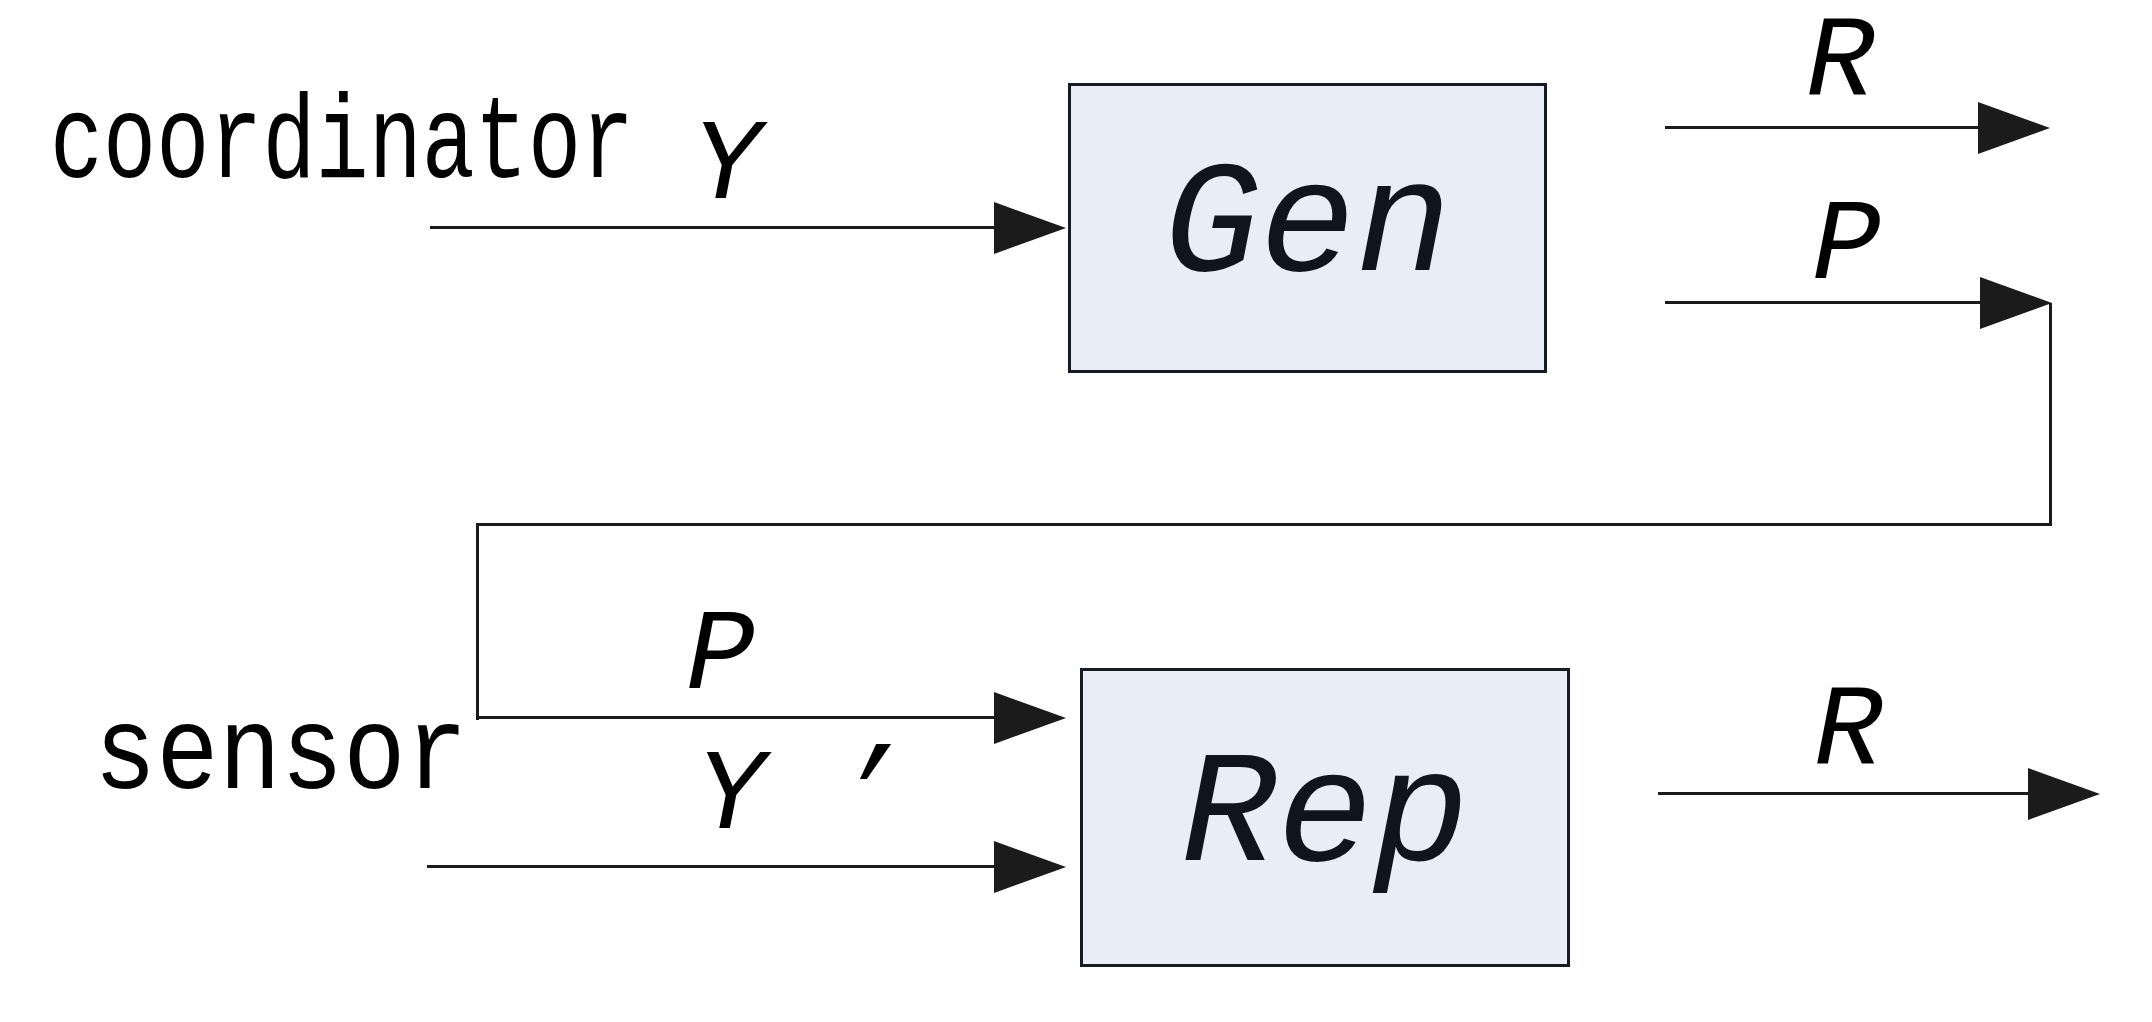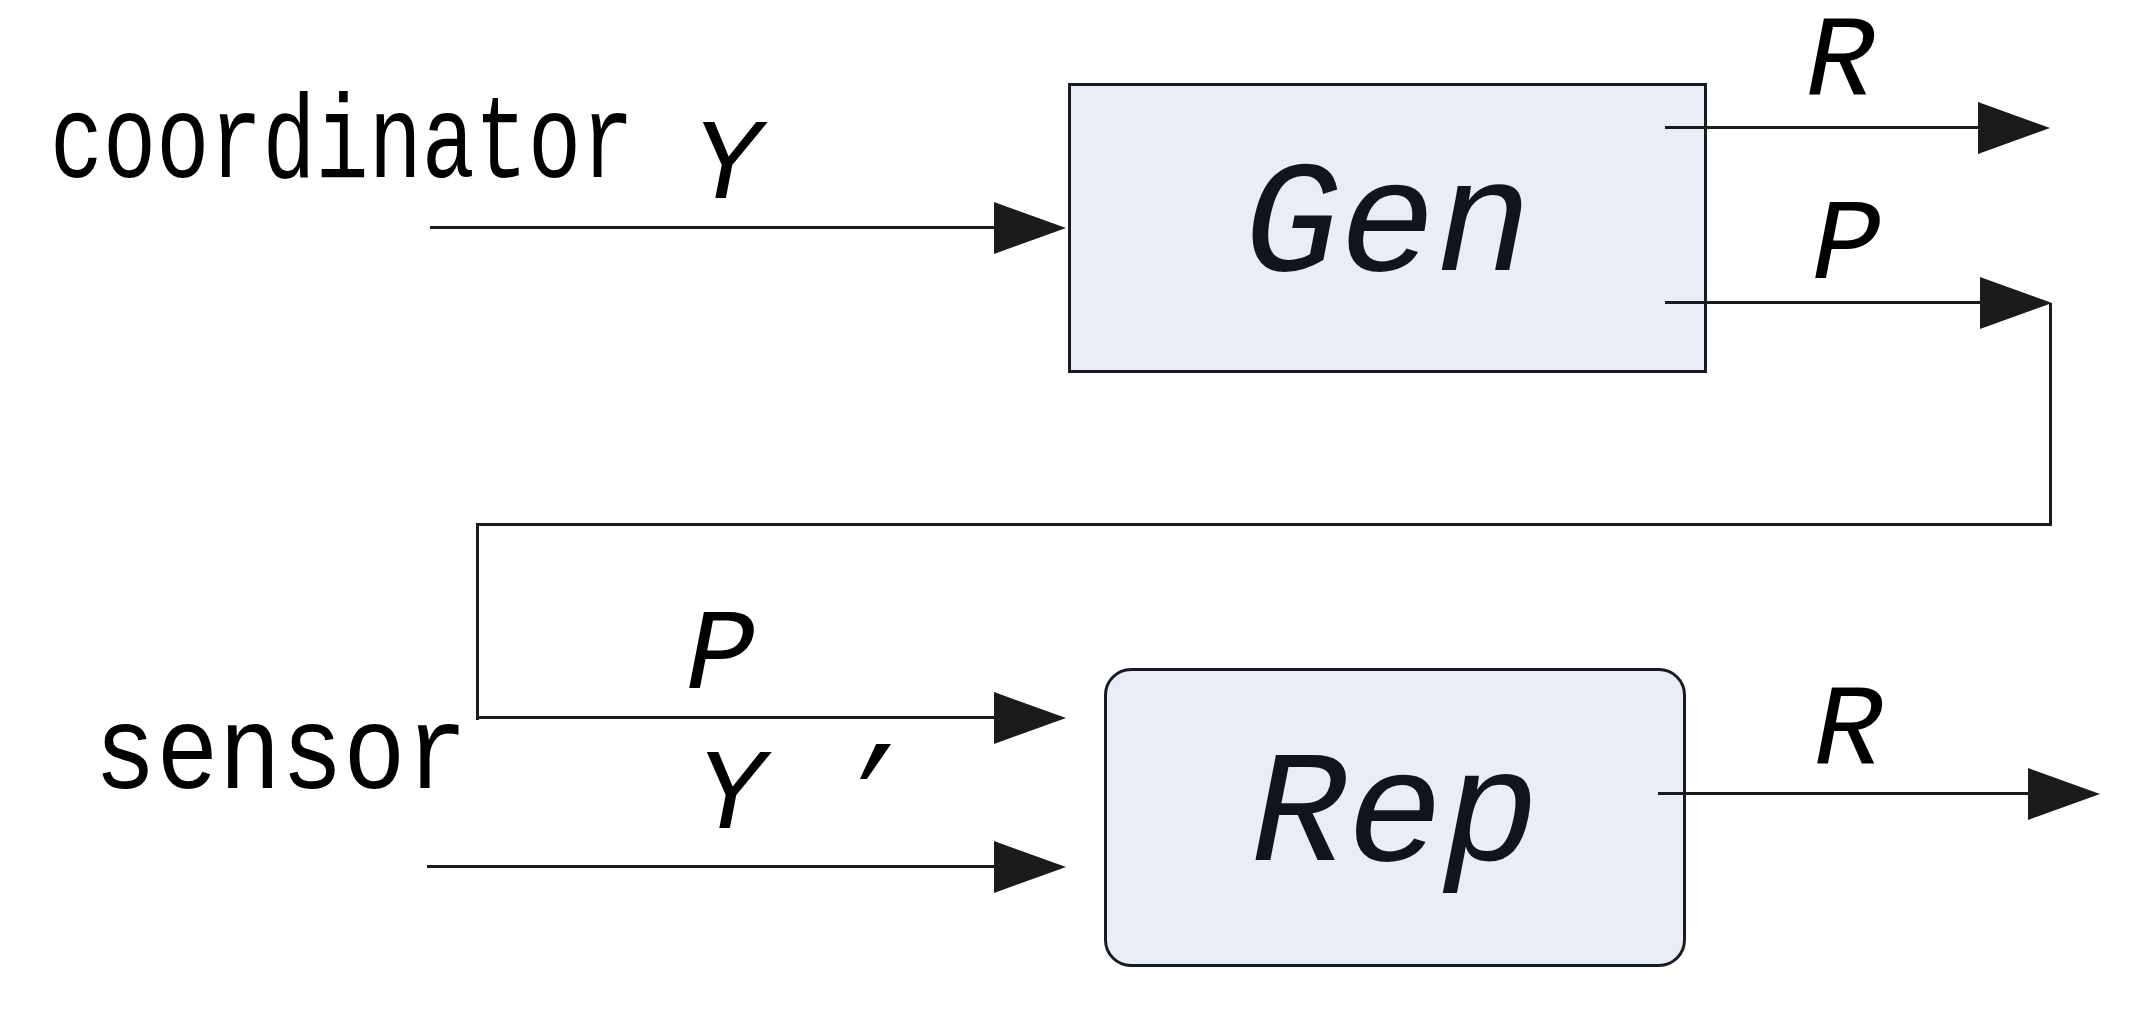--- a/index.html
+++ b/index.html
@@ -32,22 +32,22 @@
     border:3px solid var(--box-border);
     box-sizing:border-box;
     display:flex;align-items:center;justify-content:center;
   }
   .block-label{
     font-style:italic;
     font-size:160px;
     line-height:1;
     color:#10141d;
   }
-  .gen{left:1068px;top:83px;width:639px;height:290px;}
-  .rep{left:1104px;top:668px;width:582px;height:299px;border-radius:27px;}
+  .gen{left:1068px;top:83px;width:479px;height:290px;}
+  .rep{left:1080px;top:668px;width:490px;height:299px;}
   .actor{
     position:absolute;
     font-size:118px;line-height:1;
     transform-origin:left top;
     white-space:nowrap;
   }
   .actor-coordinator{left:50px;top:87px;transform:scaleX(0.75);}
   .actor-sensor{left:94px;top:698px;transform:scaleX(0.88);}
   .signal{
     position:absolute;

